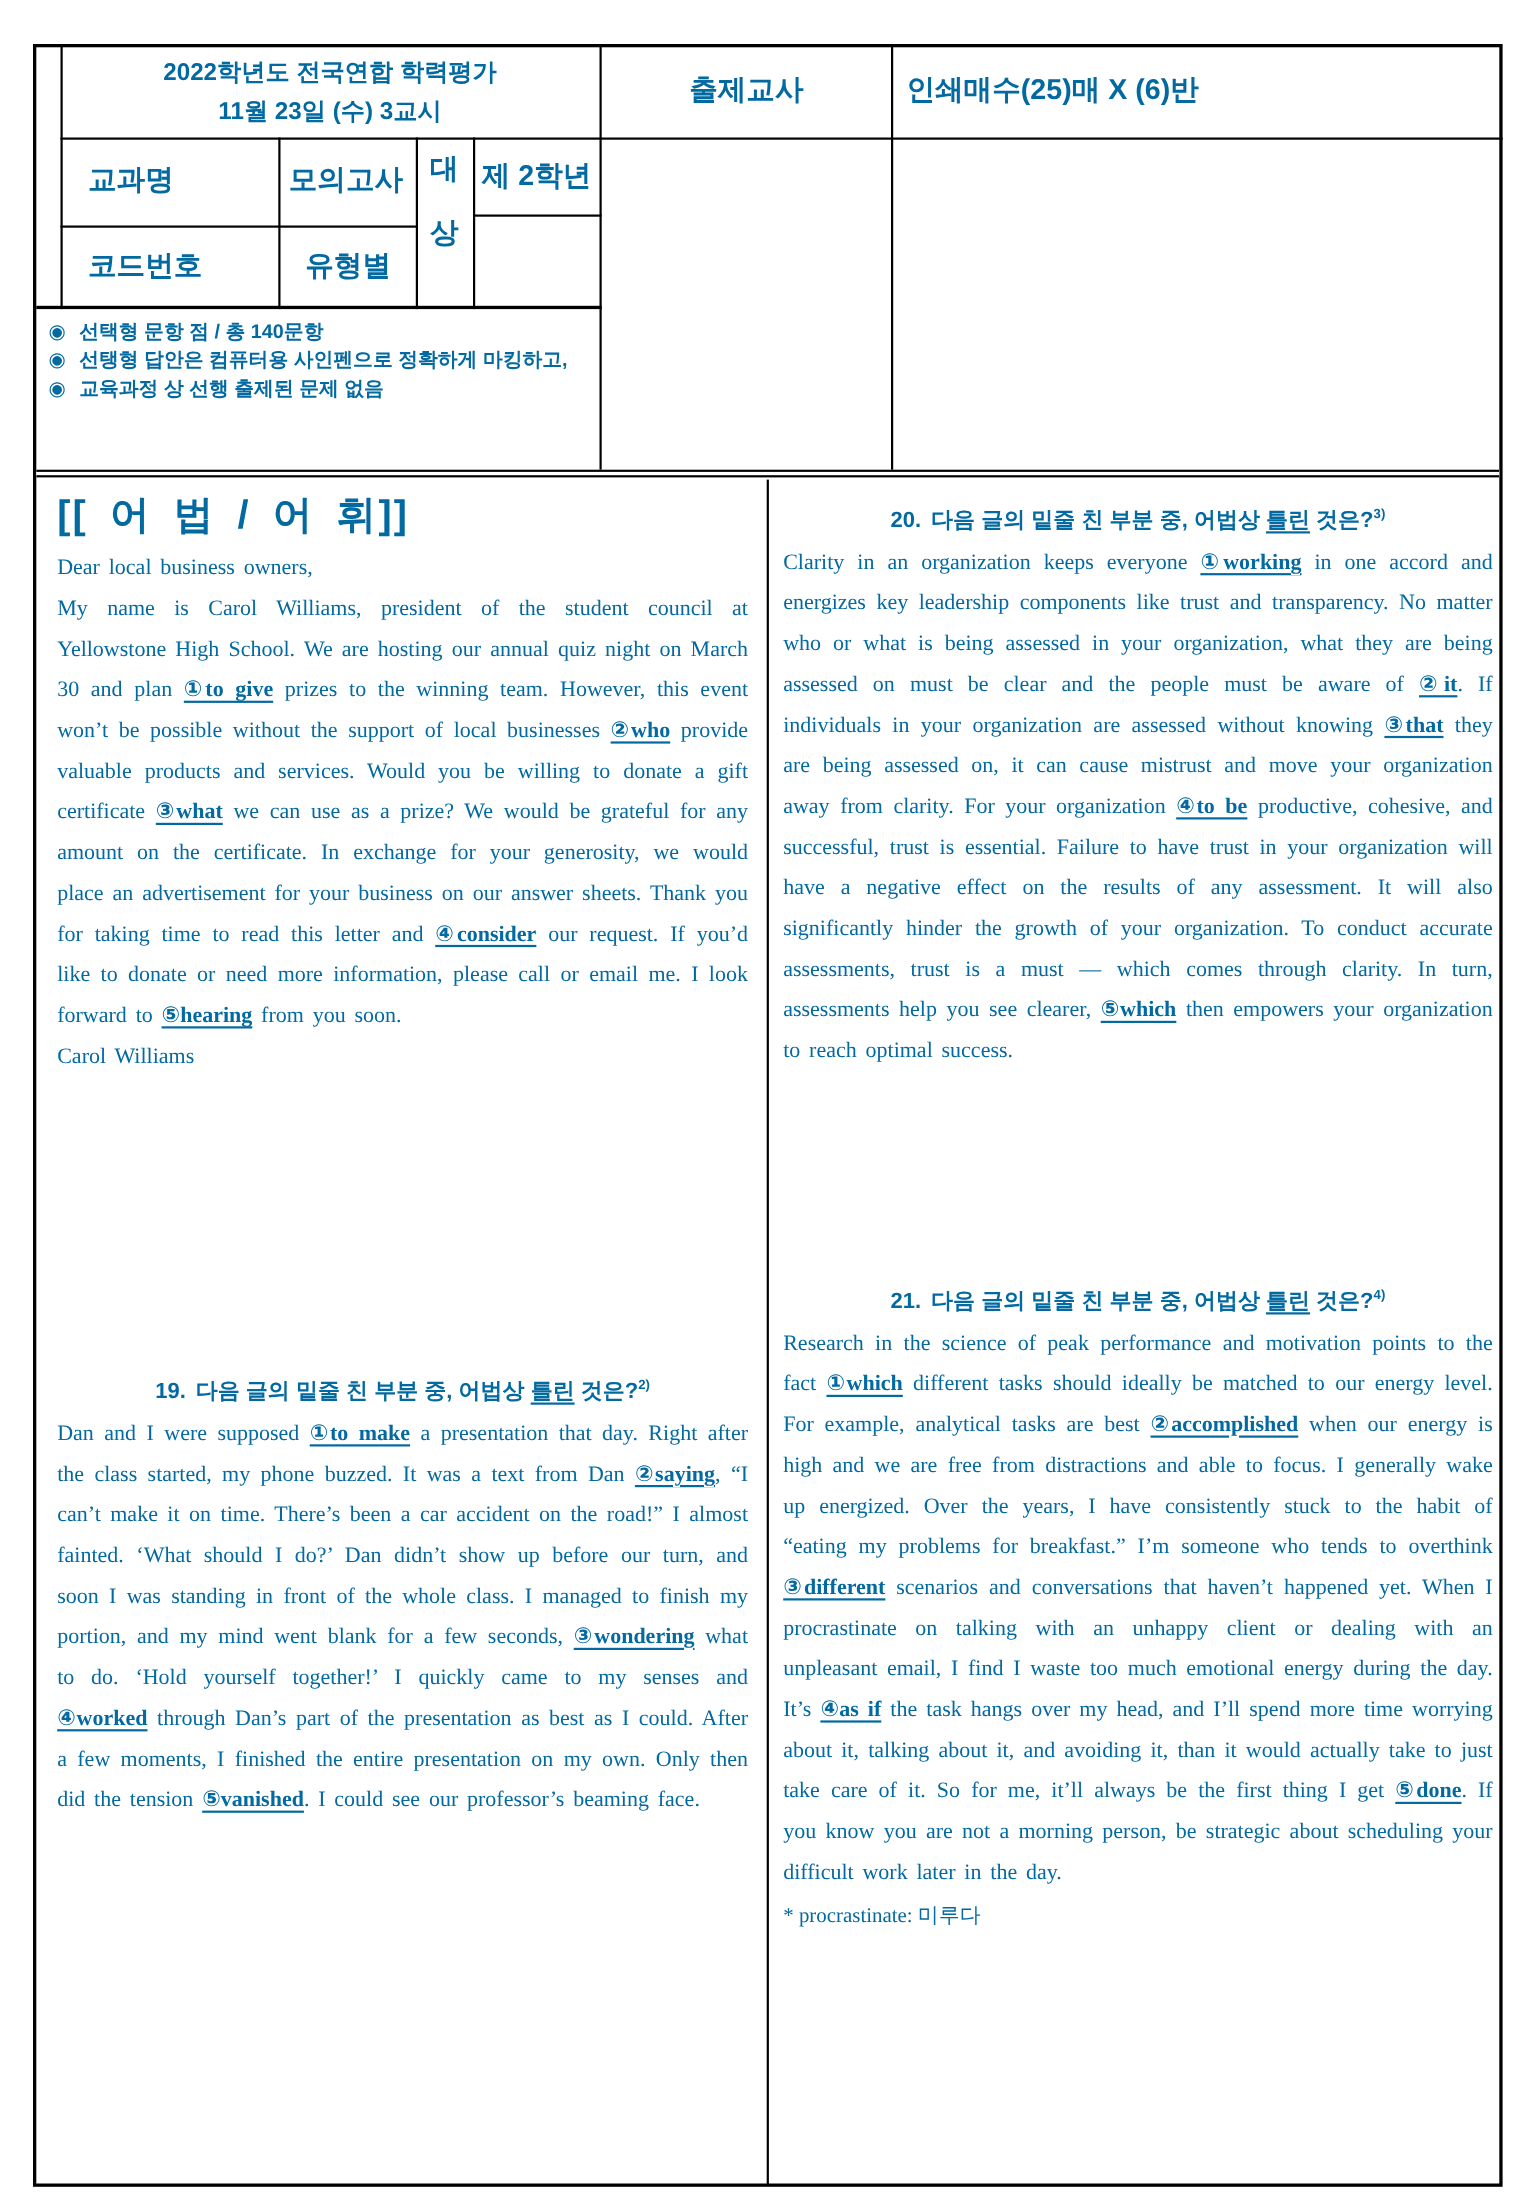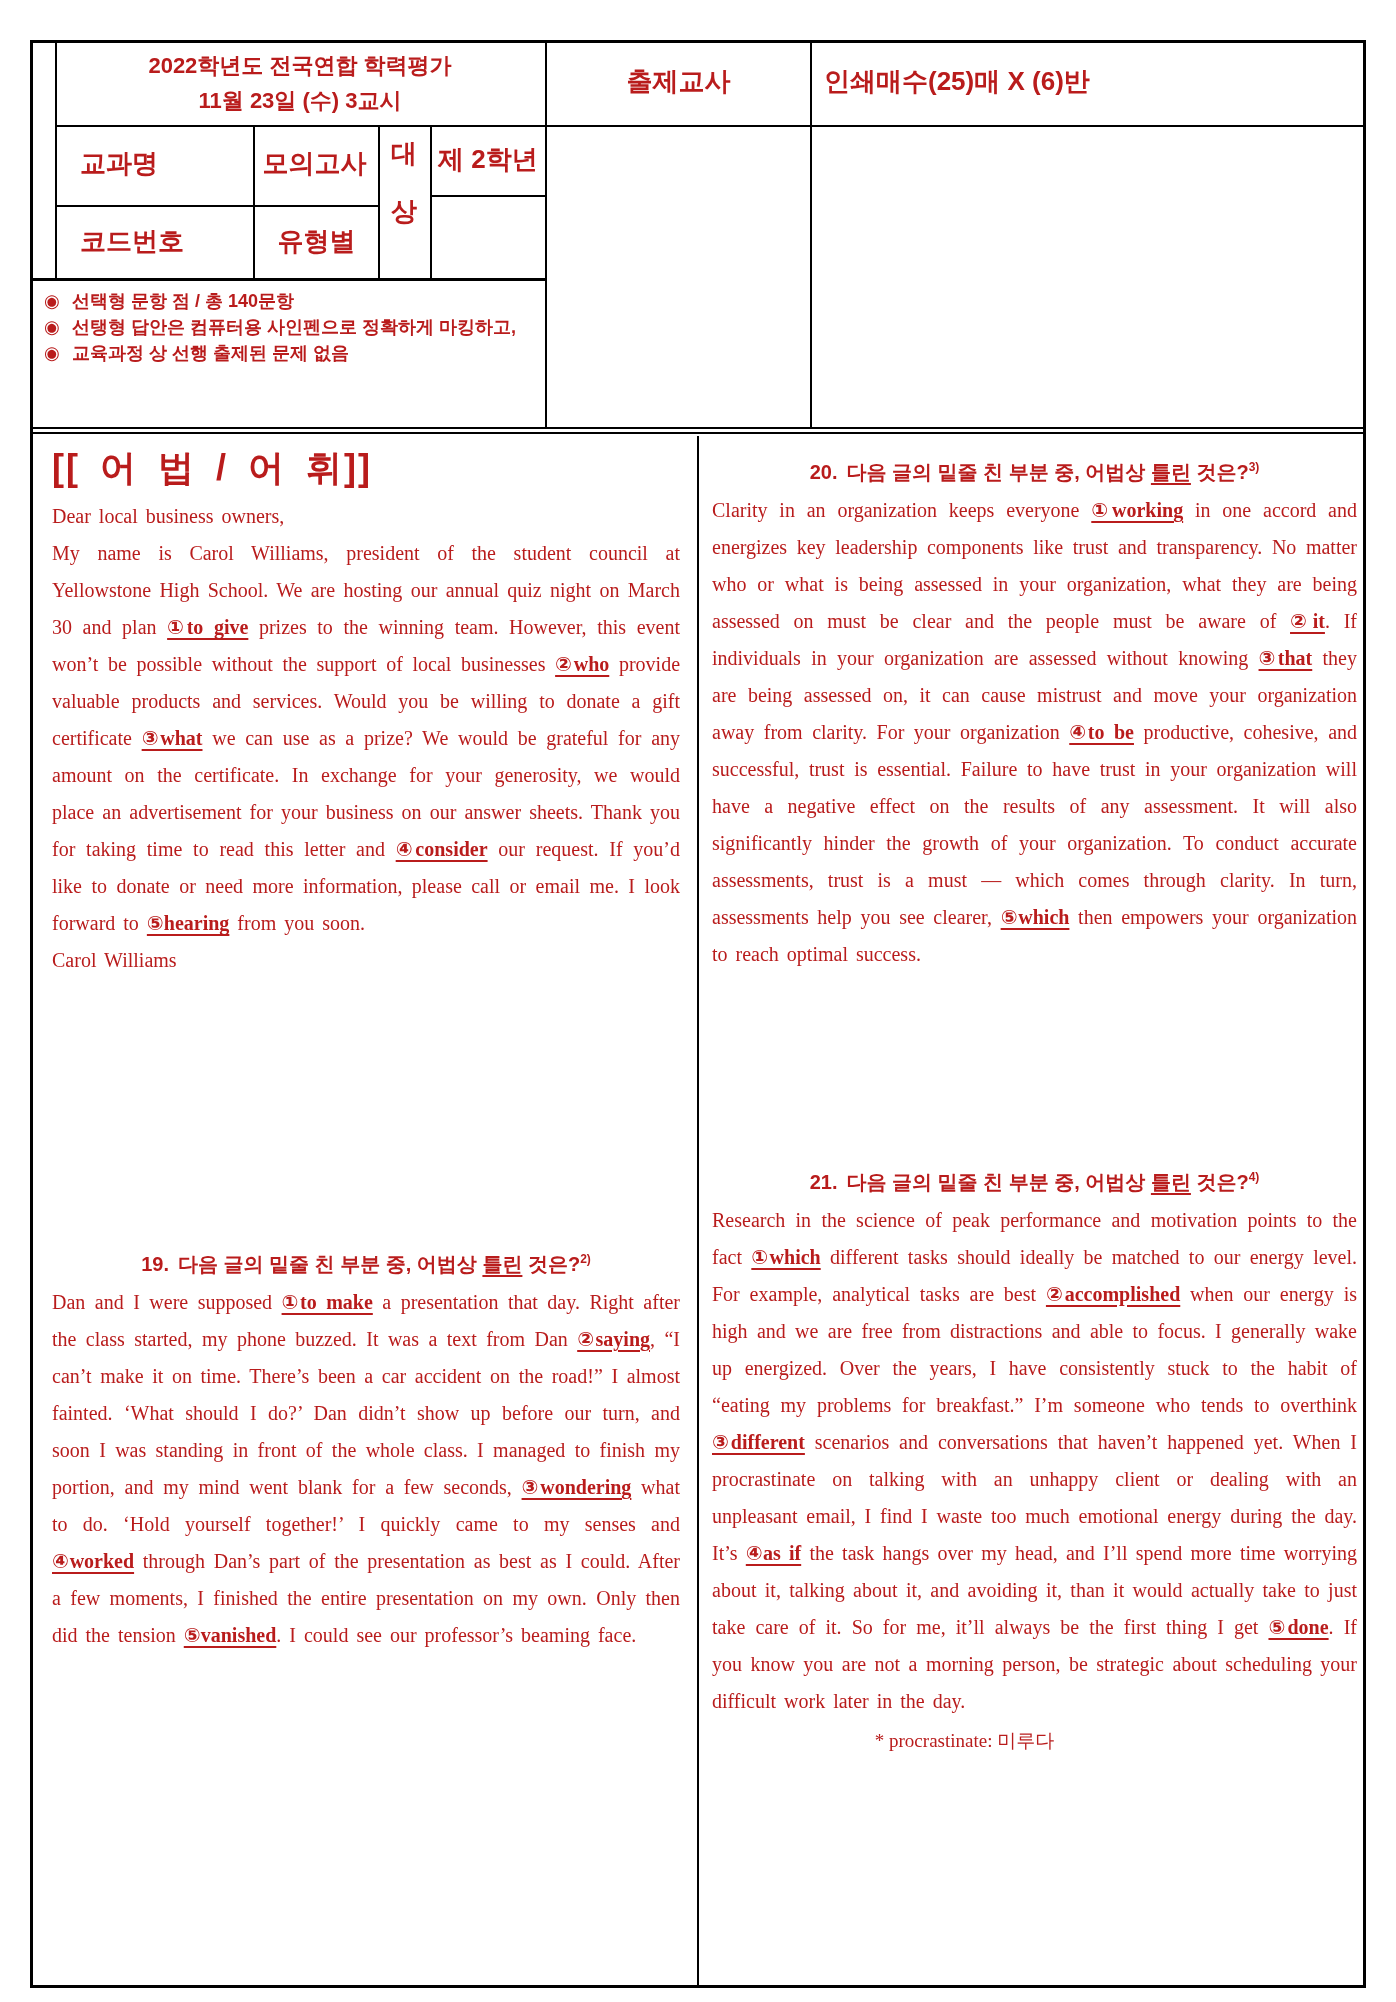--- a/index.html
+++ b/index.html
@@ -1,16 +1,16 @@
 <!DOCTYPE html>
 <html><head>
 <meta charset="utf-8">
 <style>
   html,body{margin:0;padding:0;background:#e8e8e8;}
-  .page{position:relative;width:1396px;height:2002px;background:#ffffff;color:#b91c1c;overflow:hidden;
+  .page{position:relative;width:1396px;height:2002px;background:#ffffff;color:#0369a1;overflow:hidden;
         font-family:"Liberation Serif","DejaVu Serif",serif;}
   .outer-border{position:absolute;left:30px;top:40px;width:1336px;height:1948px;
         border:3px solid #000;box-sizing:border-box;}
   .vl{position:absolute;width:2px;background:#000;}
   .hl{position:absolute;height:2px;background:#000;}
   .hl-thick{position:absolute;height:3px;background:#000;}
   .dbl{position:absolute;height:3px;border-top:2px solid #000;border-bottom:2px solid #000;background:#fff;}
   .hc{position:absolute;font-family:"Liberation Sans","DejaVu Sans",sans-serif;font-weight:bold;
       font-size:26px;line-height:26px;white-space:nowrap;}
   .hdr-title{position:absolute;left:57px;top:48px;width:486px;text-align:center;
@@ -26,21 +26,21 @@
   .question{position:absolute;}
   .q-head{font-family:"Liberation Sans","DejaVu Sans",sans-serif;font-weight:bold;font-size:20px;
       line-height:30px;white-space:nowrap;margin-bottom:5px;text-align:center;}
   .q-num{margin-right:9px;}
   .q-und{text-decoration:underline;text-underline-offset:4px;}
   .q-sup{font-size:12px;}
   .q-passage{font-family:"Liberation Serif","DejaVu Sans",serif;font-size:20px;line-height:37px;
       text-align:justify;word-spacing:3px;}
   .seg-u{font-weight:bold;text-decoration:underline;text-decoration-thickness:2px;text-underline-offset:4px;}
   .q-footnote{font-family:"Liberation Serif","DejaVu Sans",serif;font-size:19px;line-height:37px;
-      text-align:center;padding-right:140px;margin-top:2px;}
+      text-align:left;padding-right:140px;margin-top:2px;}
 </style>
 </head>
 <body>
 
 <div class="page">
 
   <div class="outer-border"></div>
   <div class="vl" style="left:55px;top:40px;height:241px;"></div>
   <div class="vl" style="left:253px;top:125px;height:156px;"></div>
   <div class="vl" style="left:378px;top:125px;height:156px;"></div>

